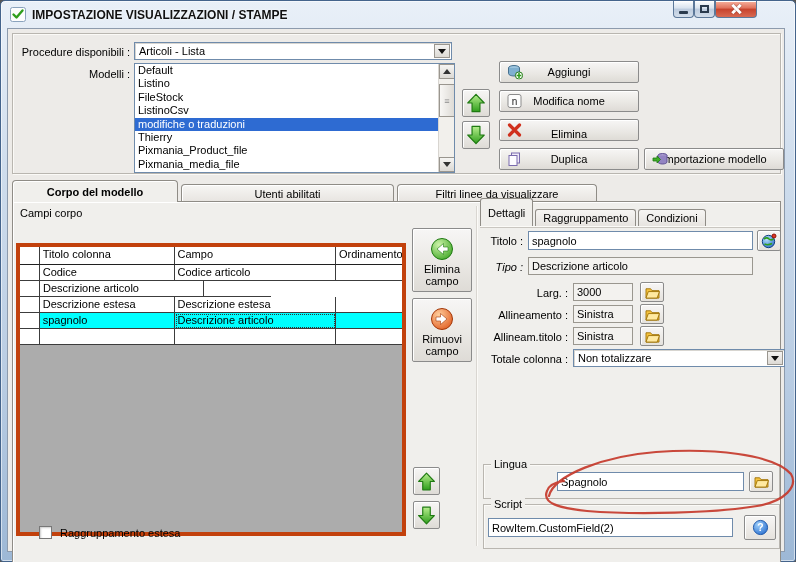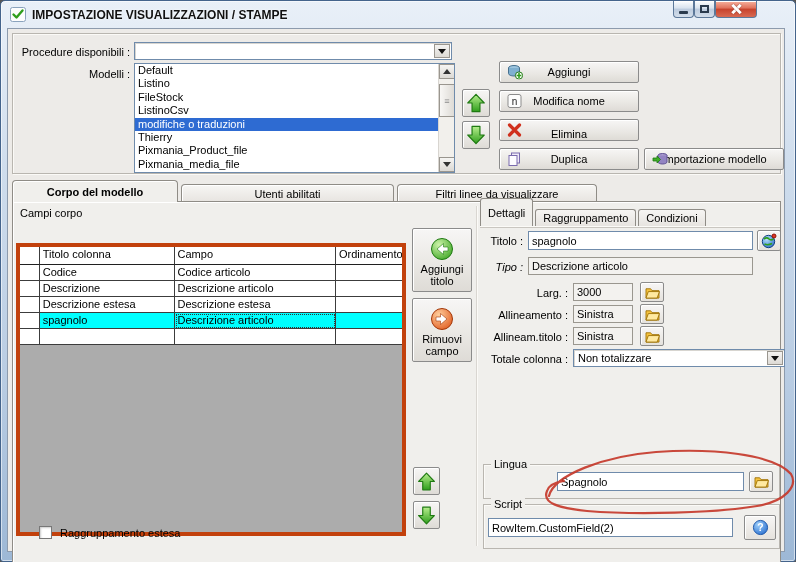--- a/index.html
+++ b/index.html
@@ -168,20 +168,21 @@
       <div class="winbtn" id="btn-close">
           <span class="glyph-close"></span>
         </div>
     </div>
 
     <div id="client">
 
       <div id="grp-top" class="etched">
         <span class="lbl r" style="left:4px;top:12px;width:113px;">Procedure disponibili :</span>
         <div class="combo" style="left:121px;top:8px;width:318px;height:18px;">
+          <span class="val">Articoli - Lista</span>
           <span class="drop">
               <span class="tri-dn"></span>
             </span>
         </div>
 
         <span class="lbl r" style="left:4px;top:34px;width:113px;">Modelli :</span>
         <div id="listbox">
 
             <div class="listitem">Default</div>
 
@@ -299,21 +300,20 @@
 
             <div class="trow">
               <div class="tcell c-sel"></div>
               <div class="tcell c-tit">Codice</div>
               <div class="tcell c-cam">Codice articolo</div>
               <div class="tcell c-ord"></div>
             </div>
 
             <div class="trow">
               <div class="tcell c-sel"></div>
-              <div class="tcell c-tit">Descrizione</div>
               <div class="tcell c-cam">Descrizione articolo</div>
               <div class="tcell c-ord"></div>
             </div>
 
             <div class="trow">
               <div class="tcell c-sel"></div>
               <div class="tcell c-tit">Descrizione estesa</div>
               <div class="tcell c-cam">Descrizione estesa</div>
               <div class="tcell c-ord"></div>
             </div>
@@ -332,21 +332,21 @@
               <div class="tcell c-ord"></div>
             </div>
 
         </div>
 
         <div class="btn3d stackbtn" style="left:399px;top:26px;width:60px;height:64px;">
           <svg width="24" height="24" viewBox="0 0 24 24">
               <circle cx="12" cy="12" r="10.5" fill="url(#gGreenBall)" stroke="#1f7a12"></circle>
               <path d="M13.5 6.5 L7 12 L13.5 17.5 V14 H18 V10 H13.5 Z" fill="#fff" stroke="#1f7a12" stroke-width="0.6"></path>
             </svg>
-          <span style="white-space:pre-wrap;width:54px;">Aggiungi titolo</span>
+          <span style="white-space:pre-wrap;width:54px;">Elimina campo</span>
         </div>
         <div class="btn3d stackbtn" style="left:399px;top:96px;width:60px;height:64px;">
           <svg width="24" height="24" viewBox="0 0 24 24">
               <circle cx="12" cy="12" r="10.5" fill="url(#gOrangeBall)" stroke="#a33708"></circle>
               <path d="M10.5 6.5 L17 12 L10.5 17.5 V14 H6 V10 H10.5 Z" fill="#fff" stroke="#a33708" stroke-width="0.6"></path>
             </svg>
           <span style="white-space:pre-wrap;width:54px;">Rimuovi campo</span>
         </div>
 
         <div class="btn3d arrowbtn" style="left:400px;top:265px;width:27px;height:28px;">

